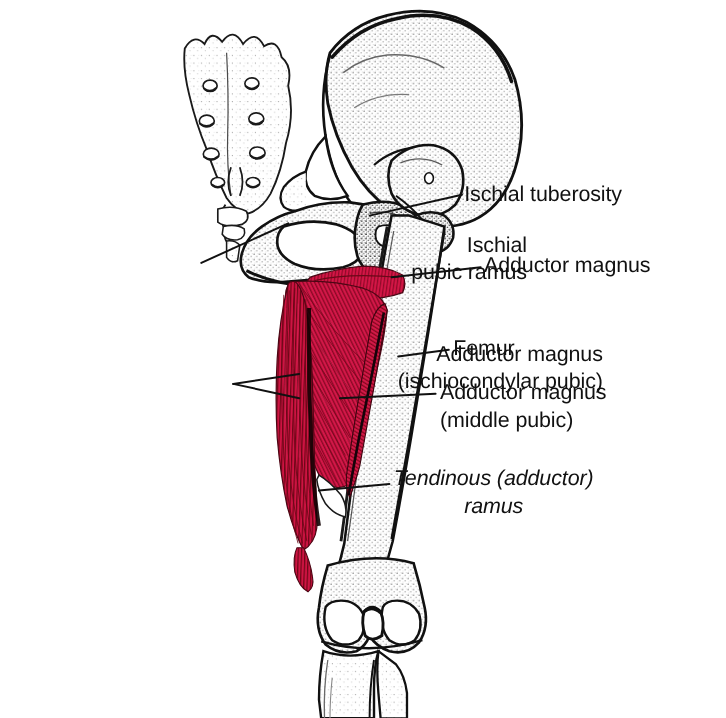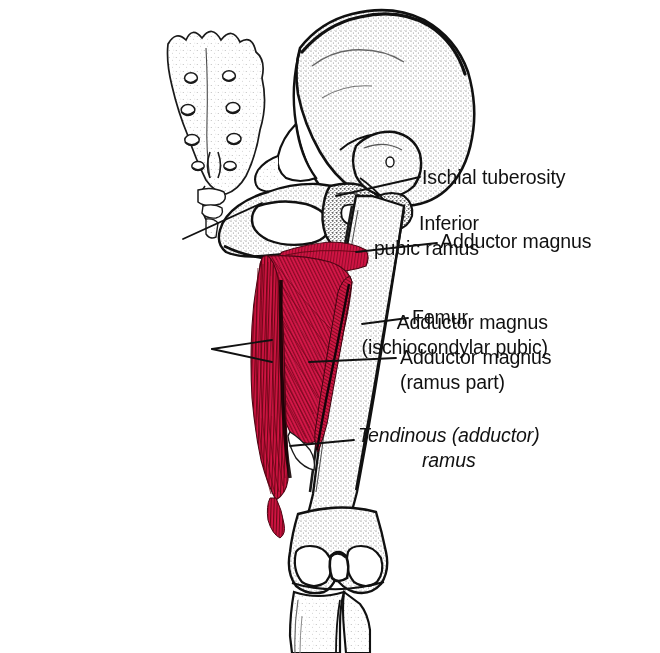--- a/index.html
+++ b/index.html
@@ -315,35 +315,35 @@
         <path d="M354 440 L290 446"></path>
       </g>
     </g>
   </svg>
 
   <div class="lbl right" style="left:422px;top:165px;">
     <span class="ln">Ischial tuberosity</span>
   </div>
 
   <div class="lbl left" style="right:181px;top:211px;">
-    <span class="ln">Inferior</span>
+    <span class="ln">Ischial</span>
     <span class="ln">pubic ramus</span>
   </div>
 
   <div class="lbl right" style="left:440px;top:229px;">
     <span class="ln">Adductor magnus</span>
   </div>
 
   <div class="lbl right" style="left:412px;top:305px;text-align:right;">
     <span class="ln">Femur</span>
   </div>
 
   <div class="lbl right" style="left:400px;top:345px;">
     <span class="ln">Adductor magnus</span>
-    <span class="ln">(ramus part)</span>
+    <span class="ln">(middle pubic)</span>
   </div>
 
   <div class="lbl left" style="right:112px;top:310px;">
     <span class="ln">Adductor magnus</span>
     <span class="ln">(ischiocondylar pubic)</span>
   </div>
 
   <div class="lbl right" style="left:358px;top:423px;font-style:italic;">
     <span class="ln">Tendinous (adductor)</span>
     <span class="ln" style="text-align:center;">ramus</span>

